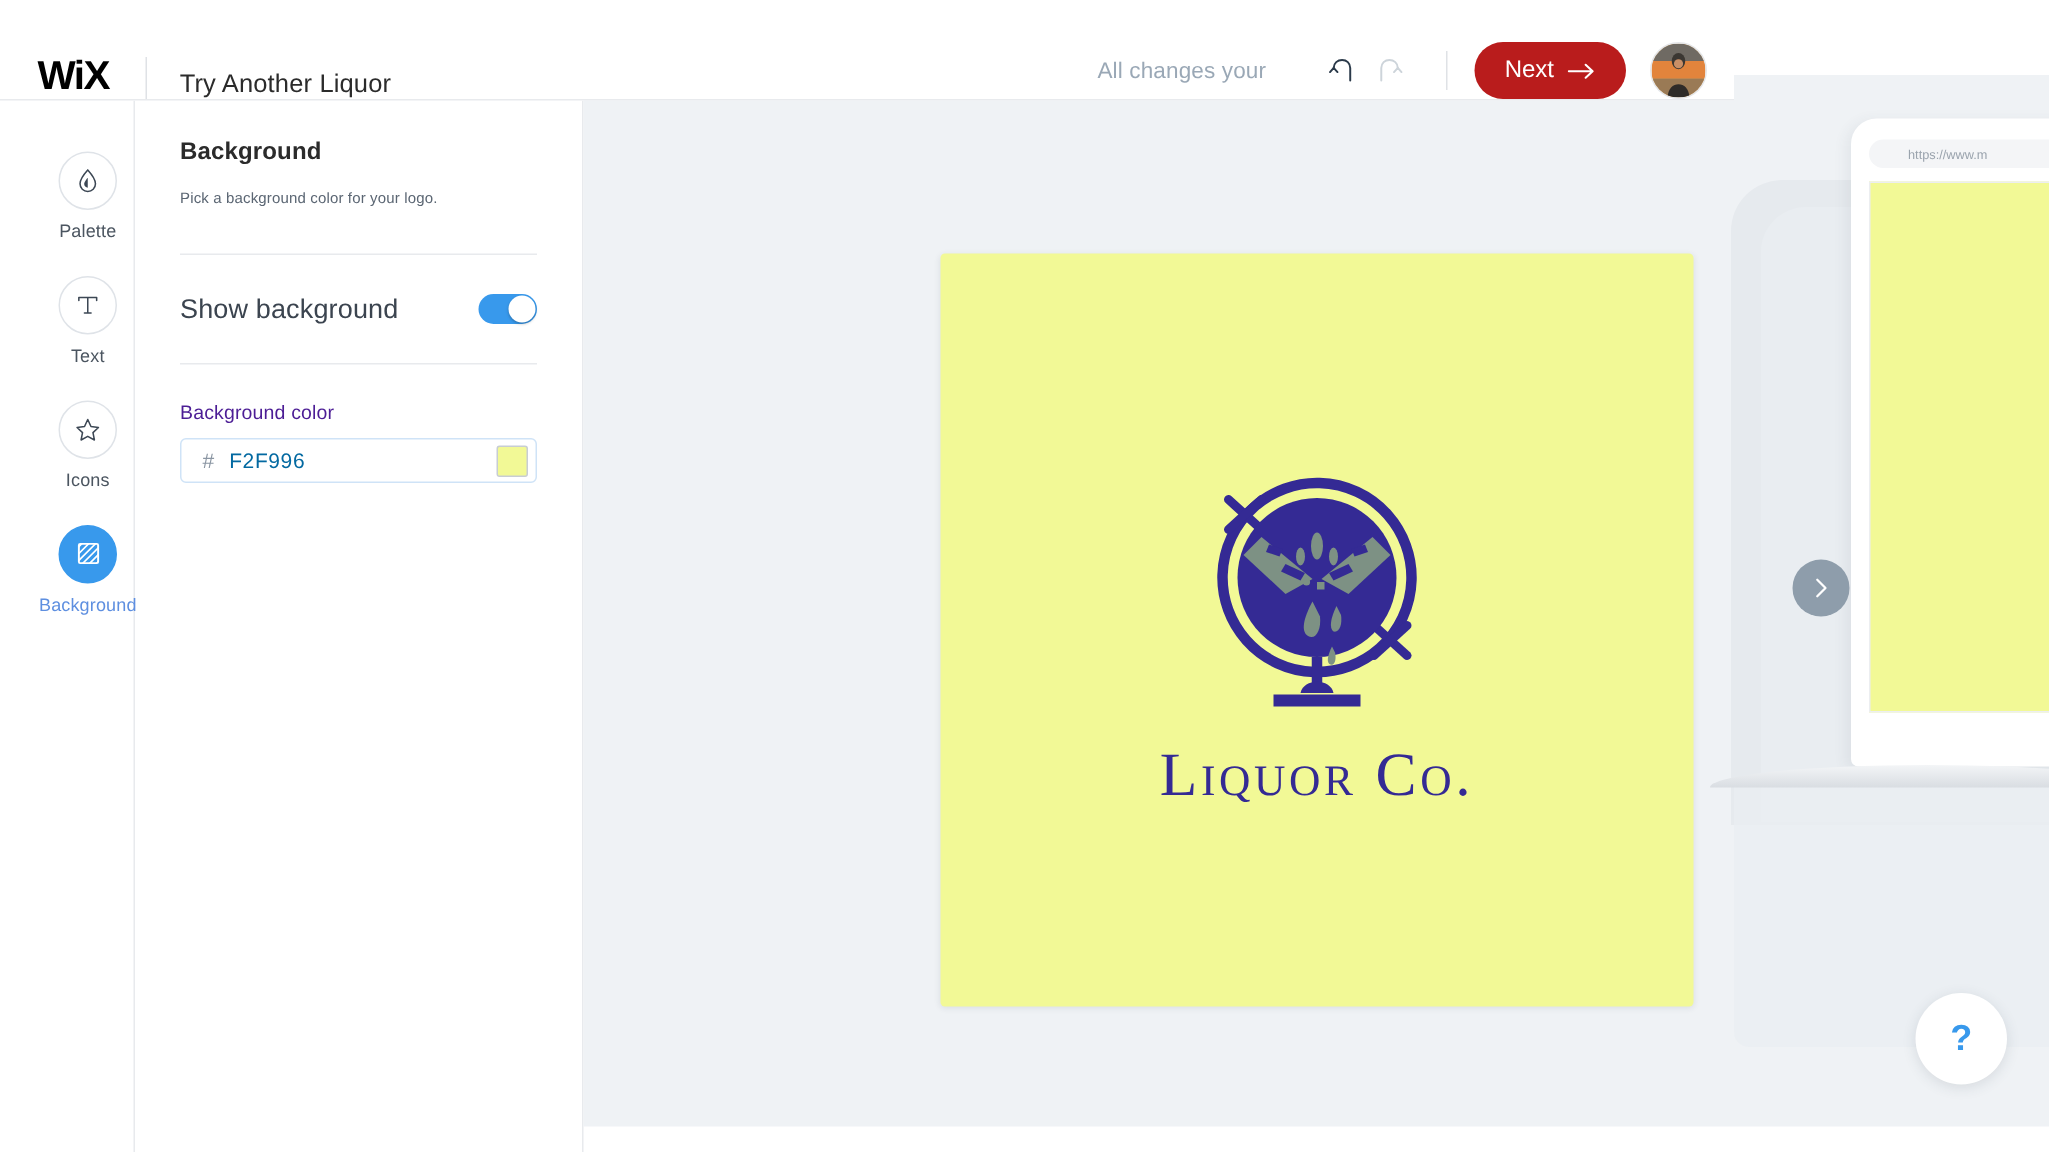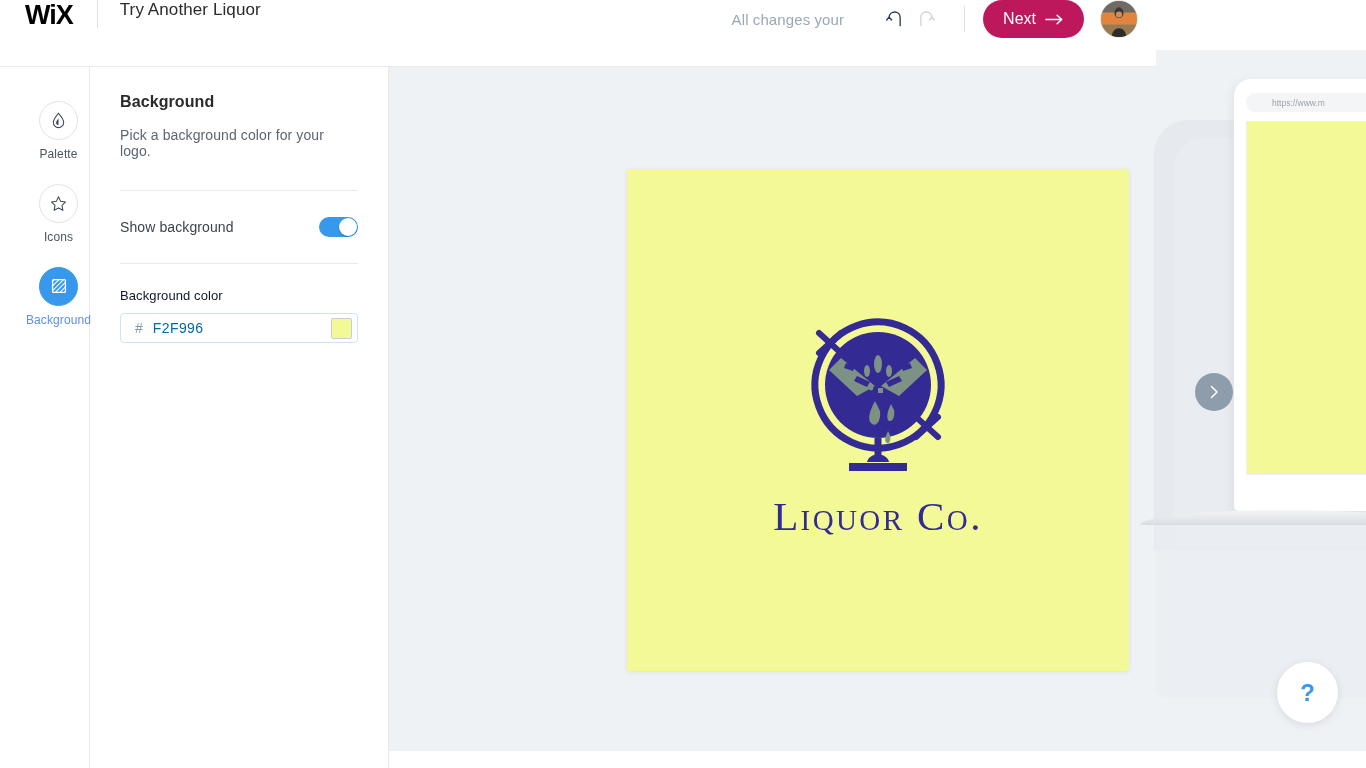--- a/index.html
+++ b/index.html
@@ -10,21 +10,21 @@
     overflow: hidden;
   }
   .app { position: relative; width: 1366px; height: 768px; }
 
   
   .header {
     position: absolute; top: 0; left: 0;
     width: 1156px; height: 67px;
     background: #ffffff;
     border-bottom: 1px solid #e8eaed;
-    display: flex; align-items: flex-start;
+    display: flex; align-items: flex-end;
     z-index: 30;
   }
   .wix-logo {
     margin-left: 25px;
     font-size: 27px; font-weight: 700;
     letter-spacing: -1px;
     color: #000000;
     font-family: "Liberation Sans", sans-serif;
   }
   .header-divider {
@@ -49,21 +49,21 @@
     display: flex; align-items: center; justify-content: center;
     background: none; border: none; cursor: pointer;
   }
   .icon-btn.redo { cursor: default; }
   .vdiv {
     width: 1px; height: 26px; background: #dfe2e6;
     margin: 0 18px 0 20px;
   }
   .next-btn {
     height: 38px; min-width: 100px;
-    background: #be185d; color: #fff;
+    background: #b91c1c; color: #fff;
     border: none; border-radius: 19px;
     font-size: 16px; font-family: "Liberation Sans", sans-serif;
     display: flex; align-items: center; justify-content: center;
     gap: 9px; padding: 16px 20px; cursor: pointer;
   }
   .avatar {
     width: 38px; height: 38px; border-radius: 50%;
     margin-left: 16px; overflow: hidden;
     border: 1px solid #e4e6e9; cursor: pointer;
     position: relative; flex: none;
@@ -105,47 +105,47 @@
     background: #ffffff;
     border-right: 1px solid #e8eaed;
     z-index: 15;
   }
   .panel-head { padding: 26px 30px 0 30px; }
   .panel-title {
     font-size: 16px; font-weight: 700; color: #2b2b2b;
     letter-spacing: .1px;
   }
   .panel-sub {
-    font-size: 14px; color: #5b6673;
+    font-size: 10px; color: #5b6673;
     margin-top: 16px; letter-spacing: .1px;
   }
   .panel-rule {
     height: 1px; background: #e8eaed;
     margin-top: 31px;
   }
   .panel-body { padding: 0 30px; }
   .row-toggle {
     display: flex; align-items: center; justify-content: space-between;
     height: 72px;
   }
-  .row-label { font-size: 14px; color: #3b444f; letter-spacing: .1px; }
+  .row-label { font-size: 18px; color: #3b444f; letter-spacing: .1px; }
   .toggle {
     width: 39px; height: 20px; border-radius: 10px;
     background: #3899ec; position: relative; cursor: pointer;
     flex: none;
   }
   .toggle .knob {
     position: absolute; top: 1px; right: 1px;
     width: 18px; height: 18px; border-radius: 50%;
     background: #fff;
     box-shadow: 0 1px 2px rgba(0,0,0,.25);
   }
   .sub-rule { height: 1px; background: #e8eaed; }
   .color-label {
-    font-size: 13px; color: #0f172a;
+    font-size: 13px; color: #4c1d95;
     margin-top: 24px; margin-bottom: 10px; letter-spacing: .1px;
   }
   .color-field {
     height: 30px; border: 1px solid #cfe3f7; border-radius: 4px;
     display: flex; align-items: center;
     padding: 0 5px 0 14px; background: #fff;
     cursor: text;
   }
   .hash { font-size: 14px; color: #8b96a3; margin-right: 10px; }
   .hex {
@@ -314,20 +314,28 @@
     <div class="side-item">
       <span class="side-circle">
         <svg width="19" height="19" viewBox="0 0 24 24">
           <path d="M12 3 C12 3 5.5 10.2 5.5 14.6 C5.5 18.2 8.4 21 12 21 C15.6 21 18.5 18.2 18.5 14.6 C18.5 10.2 12 3 12 3 Z" stroke="#3c4754" stroke-width="1.3" fill="none"></path>
           <path d="M12 9.5 C12 9.5 9 12.6 9 14.8 C9 16.5 10.4 17.8 12 17.8 Z" fill="#3c4754"></path>
         </svg>
       </span>
       <span class="side-label">Palette</span>
     </div>
 
+    <div class="side-item">
+      <span class="side-circle">
+        <svg width="19" height="19" viewBox="0 0 24 24">
+          <path d="M4.5 5.5 H19.5 M12 5.5 V18.5 M9.2 18.5 H14.8 M4.5 5.5 V8 M19.5 5.5 V8" stroke="#3c4754" stroke-width="1.3" fill="none" stroke-linecap="round"></path>
+        </svg>
+      </span>
+      <span class="side-label">Text</span>
+    </div>
 
     <div class="side-item">
       <span class="side-circle">
         <svg width="19" height="19" viewBox="0 0 24 24">
           <path d="M12 3.4 L14.7 9.3 L21 10.1 L16.4 14.4 L17.6 20.6 L12 17.6 L6.4 20.6 L7.6 14.4 L3 10.1 L9.3 9.3 Z" stroke="#3c4754" stroke-width="1.3" fill="none" stroke-linejoin="round"></path>
         </svg>
       </span>
       <span class="side-label">Icons</span>
     </div>
 

